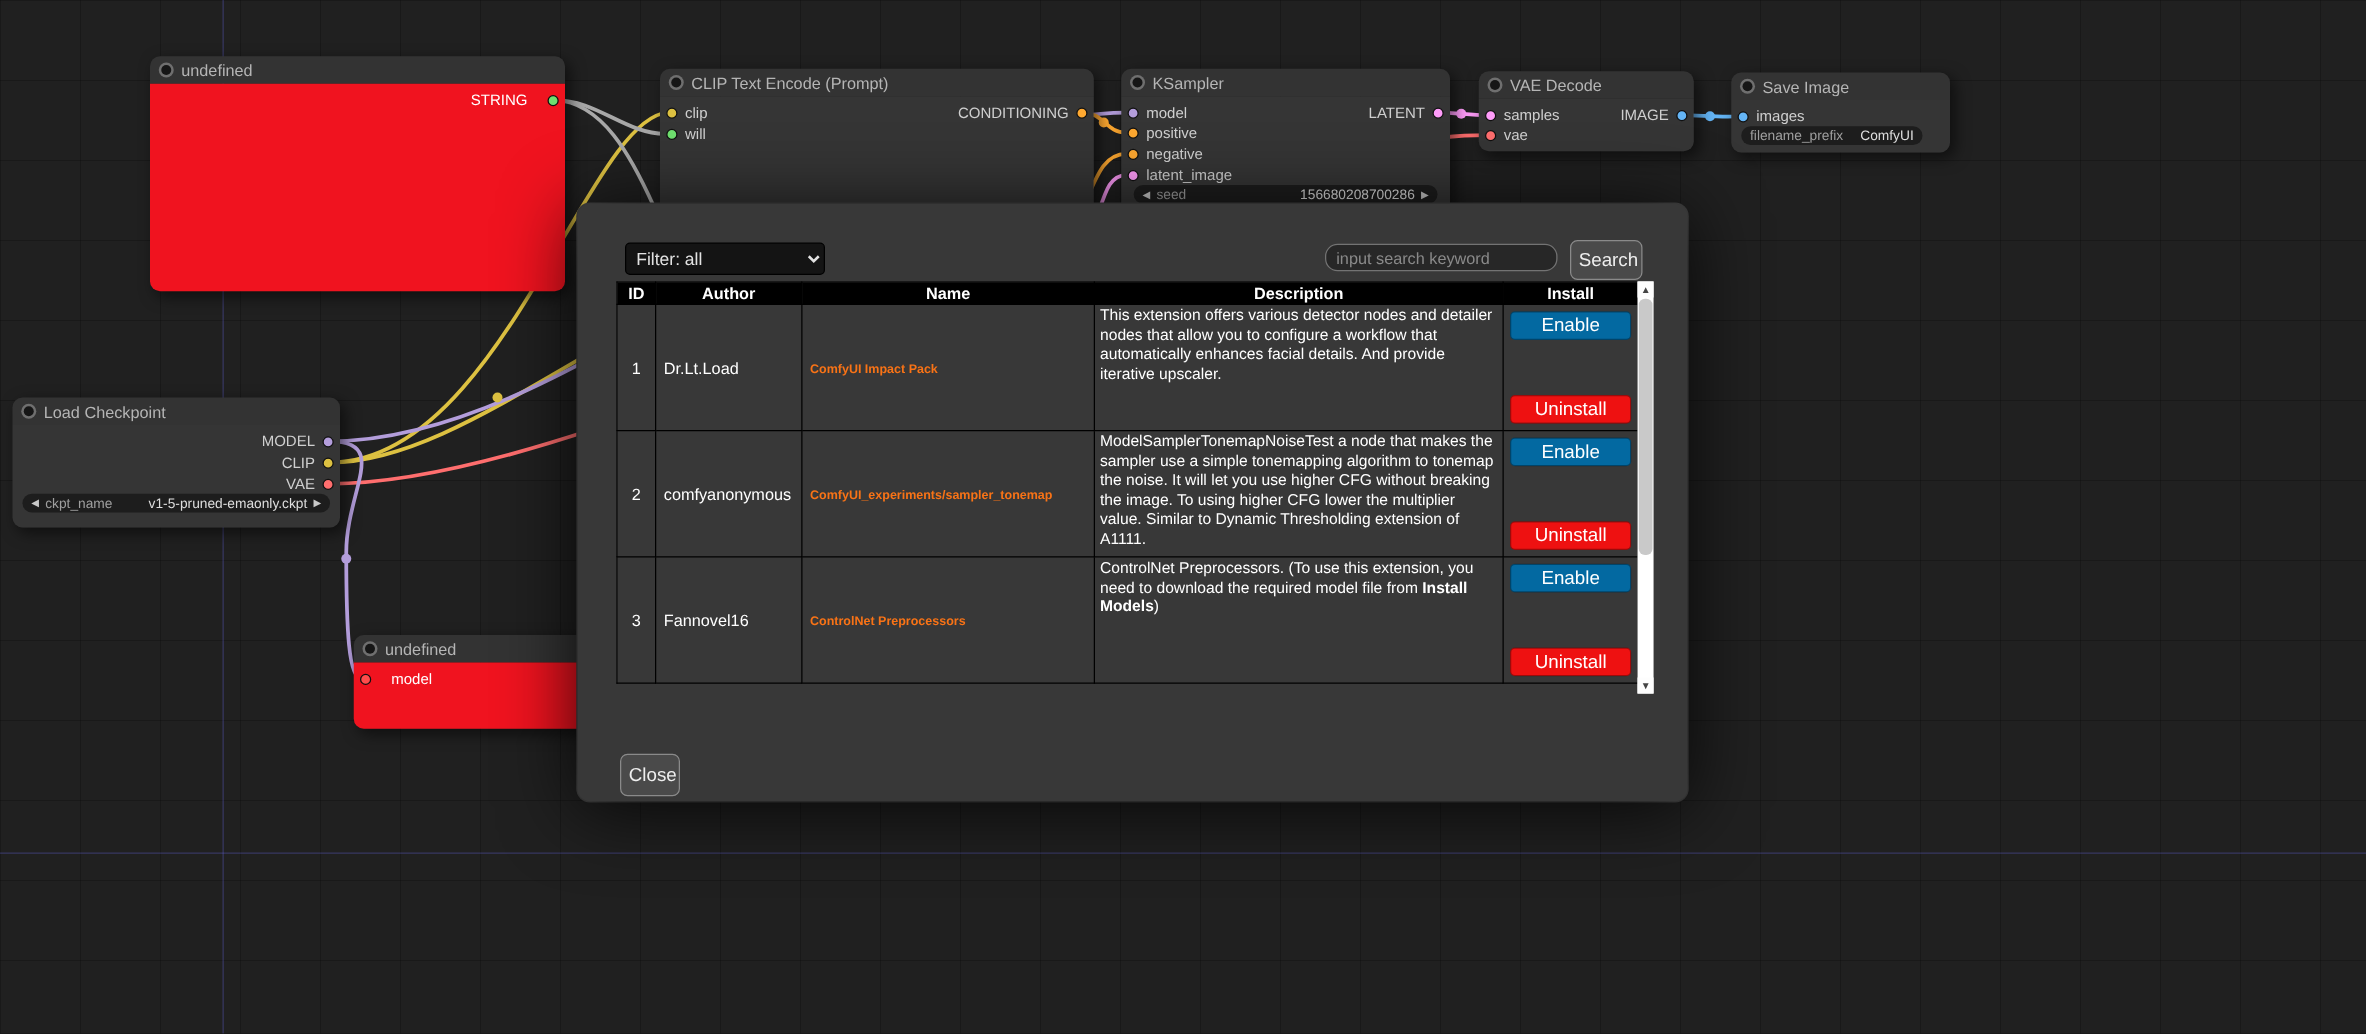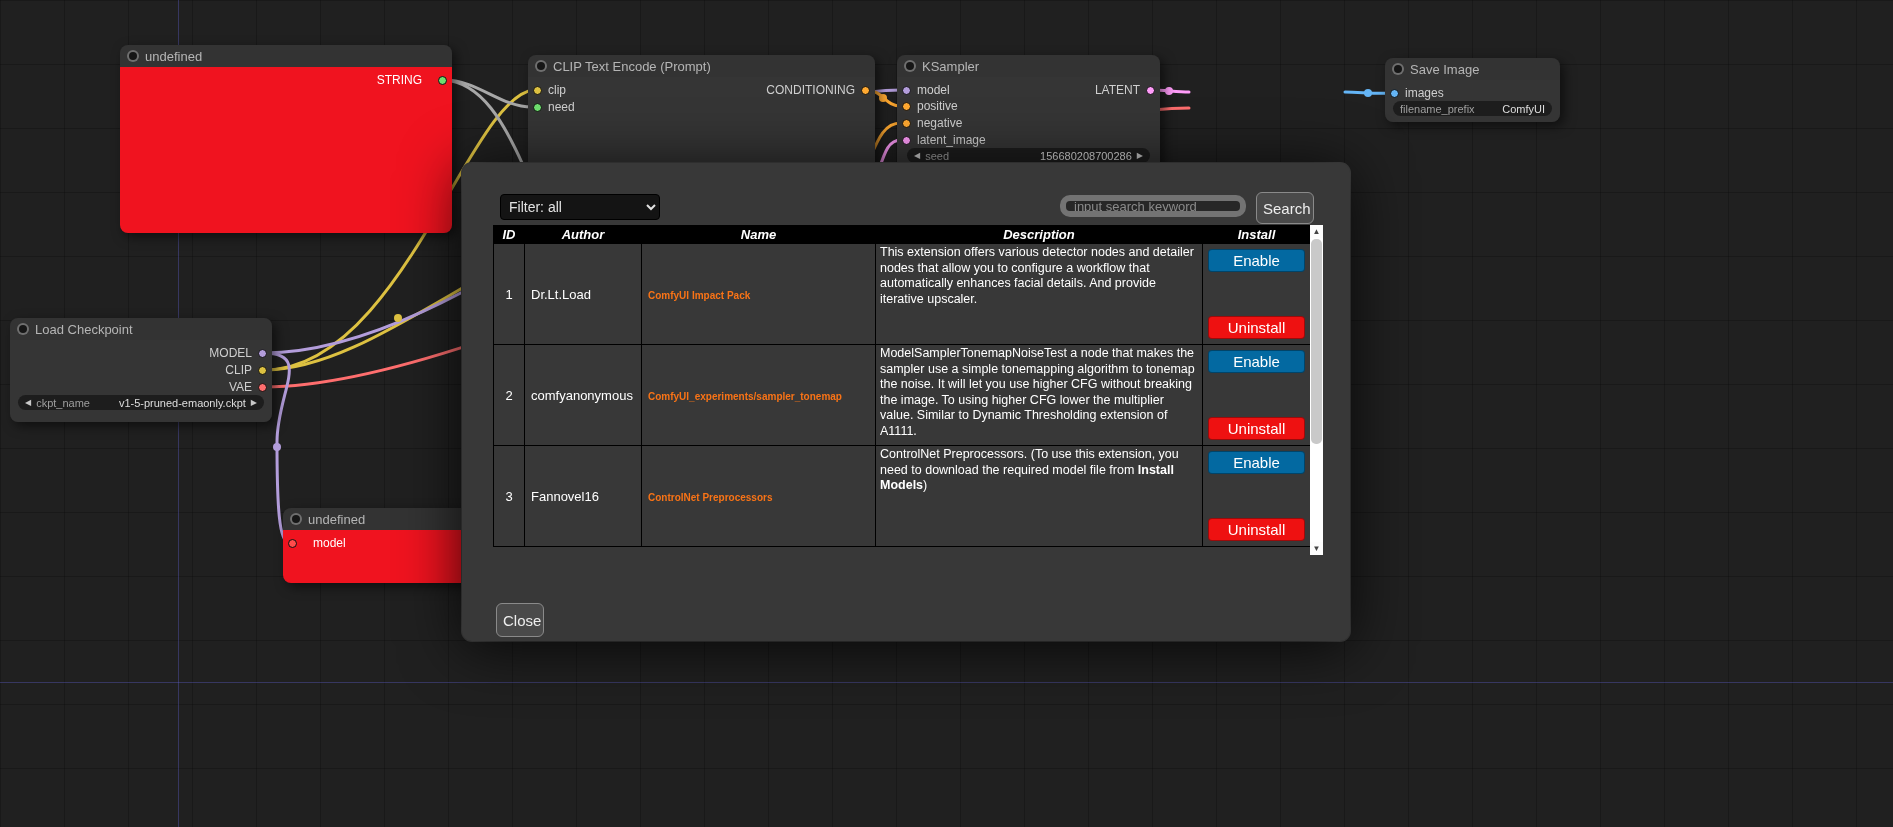--- a/index.html
+++ b/index.html
@@ -41,31 +41,31 @@
   .widget{position:absolute;height:15px;background:#1d1d1d;border-radius:8px;display:flex;align-items:center;font-size:11px;padding:0 7px;gap:5px;box-sizing:border-box;}
   .widget .arr{font-size:8px;color:#c9c9c9;line-height:15px;}
   .wlabel{color:#9f9f9f;}
   .wvalue{margin-left:auto;color:#dedede;}
 
   
   #modal{position:absolute;left:462px;top:163px;width:888px;height:478px;background:#383838;border-radius:10px;
     box-shadow:0 6px 60px rgba(0,0,0,0.8), 0 0 0 1px #454545;z-index:10;}
   #filter-select{position:absolute;left:38px;top:31px;width:160px;height:26px;background:#141414;color:#e2e2e2;
     border:1px solid #000;border-radius:4px;font-size:14px;font-family:"Liberation Sans",sans-serif;padding:0 4px;}
-  #search-input{position:absolute;left:598px;top:32px;width:186px;height:22px;background:#272727;border:6px solid #737373;
+  #search-input{position:absolute;left:598px;top:32px;width:186px;height:22px;background:#272727;border:1px solid #737373;
     border-radius:10px;color:#ddd;font-size:13px;padding:0 8px;box-sizing:border-box;font-family:"Liberation Sans",sans-serif;}
   #search-input::placeholder{color:#8a8a8a;}
   .gray-btn{background:#4a4a4a;border:1px solid #8a8a8a;border-radius:6px;color:#eee;font-size:15px;
     font-family:"Liberation Sans",sans-serif;cursor:pointer;}
   #search-btn{position:absolute;left:794px;top:29px;width:58px;height:32px;}
   #close-btn{position:absolute;left:34px;top:440px;width:48px;height:34px;}
 
   #table-wrap{position:absolute;left:31px;top:62px;width:830px;height:330px;overflow:hidden;}
   table{border-collapse:collapse;width:817px;table-layout:fixed;color:#fff;}
-  th{background:#000;color:#fff;font-size:13px;font-weight:bold;border:1px solid #000;height:17px;padding:0 2px;font-style:italic;}
+  th{background:#000;color:#fff;font-size:13px;font-weight:bold;border:1px solid #000;height:17px;padding:0 2px;}
   td{border:1px solid #000;}
   td.cid{text-align:center;font-size:13px;}
   td.cauthor{font-size:13px;padding:0 6px;vertical-align:middle;}
   td.cname{padding:0 6px;vertical-align:middle;}
   td.cname a{color:#f97316;font-weight:bold;font-size:10px;text-decoration:none;}
   td.cdesc{font-size:12.5px;line-height:15.5px;padding:1px 4px;vertical-align:top;}
   td.cinstall{vertical-align:middle;text-align:center;padding:3px 0;}
   .btn-enable,.btn-uninstall{display:block;margin:2px auto;width:97px;height:23px;border:1px solid rgba(0,0,0,0.35);
     border-radius:4px;color:#fff;font-size:15px;font-family:"Liberation Sans",sans-serif;cursor:pointer;line-height:20px;}
   .btn-enable{background:#0369a1;}
@@ -121,21 +121,21 @@
       <span class="tdot"></span>
       <span class="ntitle">CLIP Text Encode (Prompt)</span>
     </div>
     <div class="node-body"></div>
     <div class="slot in" style="top:27px">
       <i class="port c-clip"></i>
       <span>clip</span>
     </div>
     <div class="slot in" style="top:44px">
       <i class="port c-string"></i>
-      <span>need</span>
+      <span>will</span>
     </div>
     <div class="slot out" style="top:27px">
       <span>CONDITIONING</span>
       <i class="port c-cond"></i>
     </div>
   </div>
 
   <div class="node" id="n-ksampler" style="left:897px;top:55px;width:263px;height:245px;">
     <div class="node-header">
       <span class="tdot"></span>
@@ -163,32 +163,51 @@
       <i class="port c-latent"></i>
     </div>
     <div class="widget" style="left:10px;right:10px;top:93px;">
       <span class="arr">◀</span>
       <span class="wlabel">seed</span>
       <span class="wvalue">156680208700286</span>
       <span class="arr">▶</span>
     </div>
   </div>
 
+  <div class="node" id="n-vae" style="left:1183px;top:57px;width:172px;height:64px;">
+    <div class="node-header">
+      <span class="tdot"></span>
+      <span class="ntitle">VAE Decode</span>
+    </div>
+    <div class="node-body"></div>
+    <div class="slot in" style="top:27px">
+      <i class="port c-latent"></i>
+      <span>samples</span>
+    </div>
+    <div class="slot in" style="top:43px">
+      <i class="port c-vae"></i>
+      <span>vae</span>
+    </div>
+    <div class="slot out" style="top:27px">
+      <span>IMAGE</span>
+      <i class="port c-image"></i>
+    </div>
+  </div>
 
   <div class="node" id="n-save" style="left:1385px;top:58px;width:175px;height:64px;">
     <div class="node-header">
       <span class="tdot"></span>
       <span class="ntitle">Save Image</span>
     </div>
     <div class="node-body"></div>
     <div class="slot in" style="top:27px">
       <i class="port c-image"></i>
       <span>images</span>
     </div>
-    <div class="widget" style="left:8px;right:8px;top:43px;">
+    <div class="widget" style="left:8px;right:22px;top:43px;">
       <span class="wlabel">filename_prefix</span>
       <span class="wvalue">ComfyUI</span>
     </div>
   </div>
 
   <div class="node" id="n-ckpt" style="left:10px;top:318px;width:262px;height:104px;">
     <div class="node-header">
       <span class="tdot"></span>
       <span class="ntitle">Load Checkpoint</span>
     </div>

